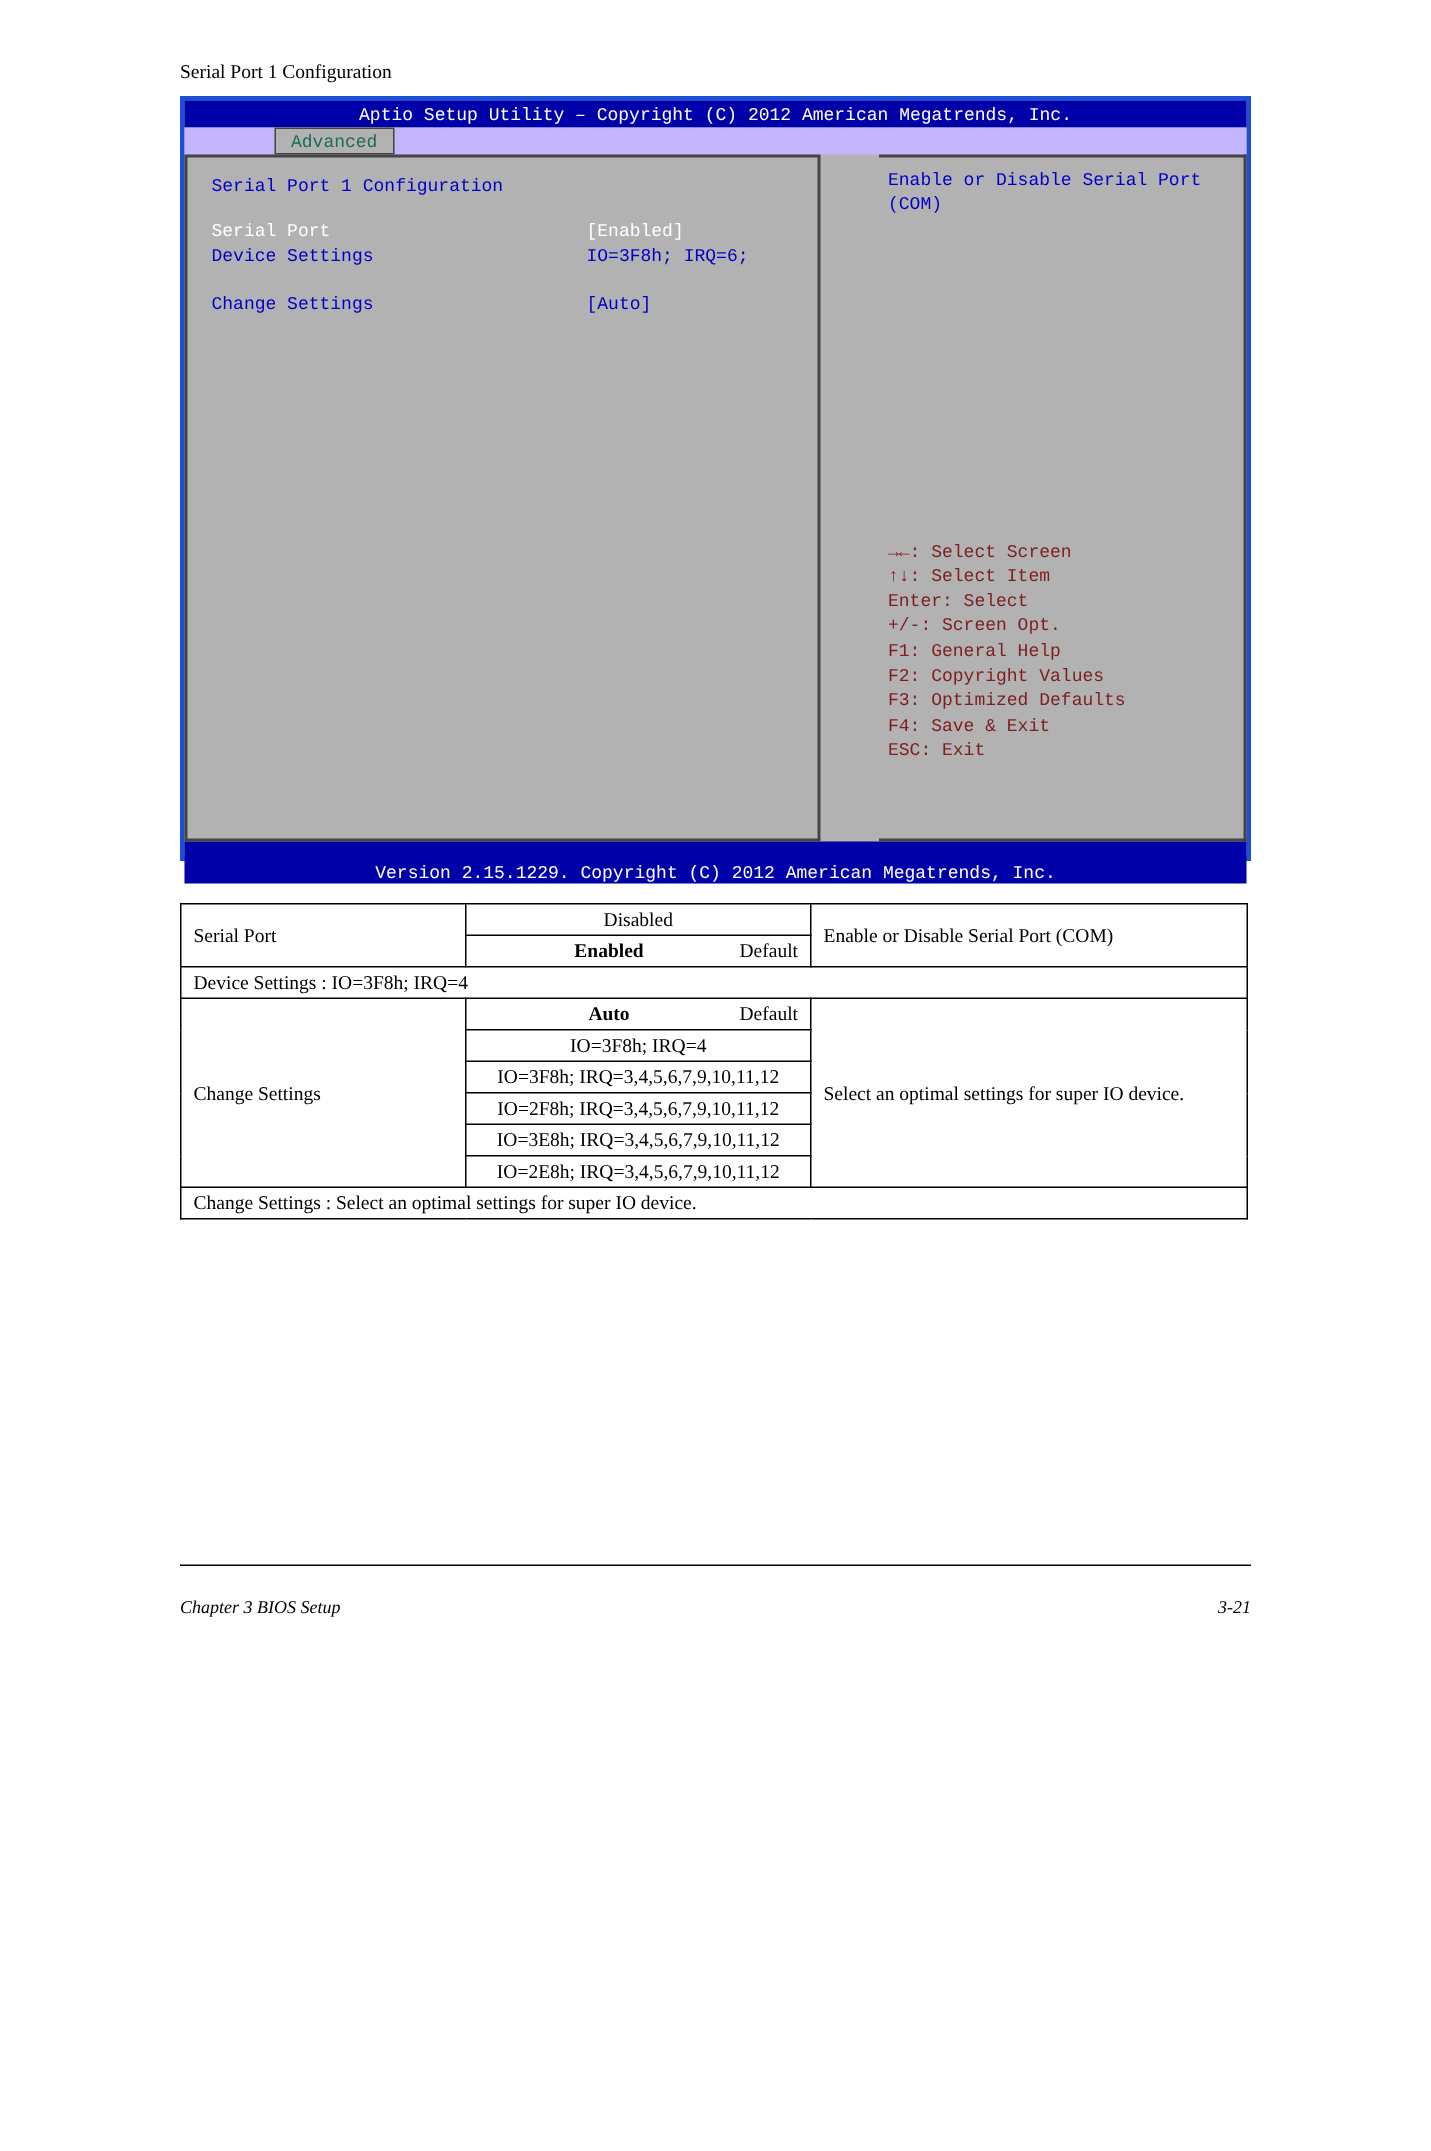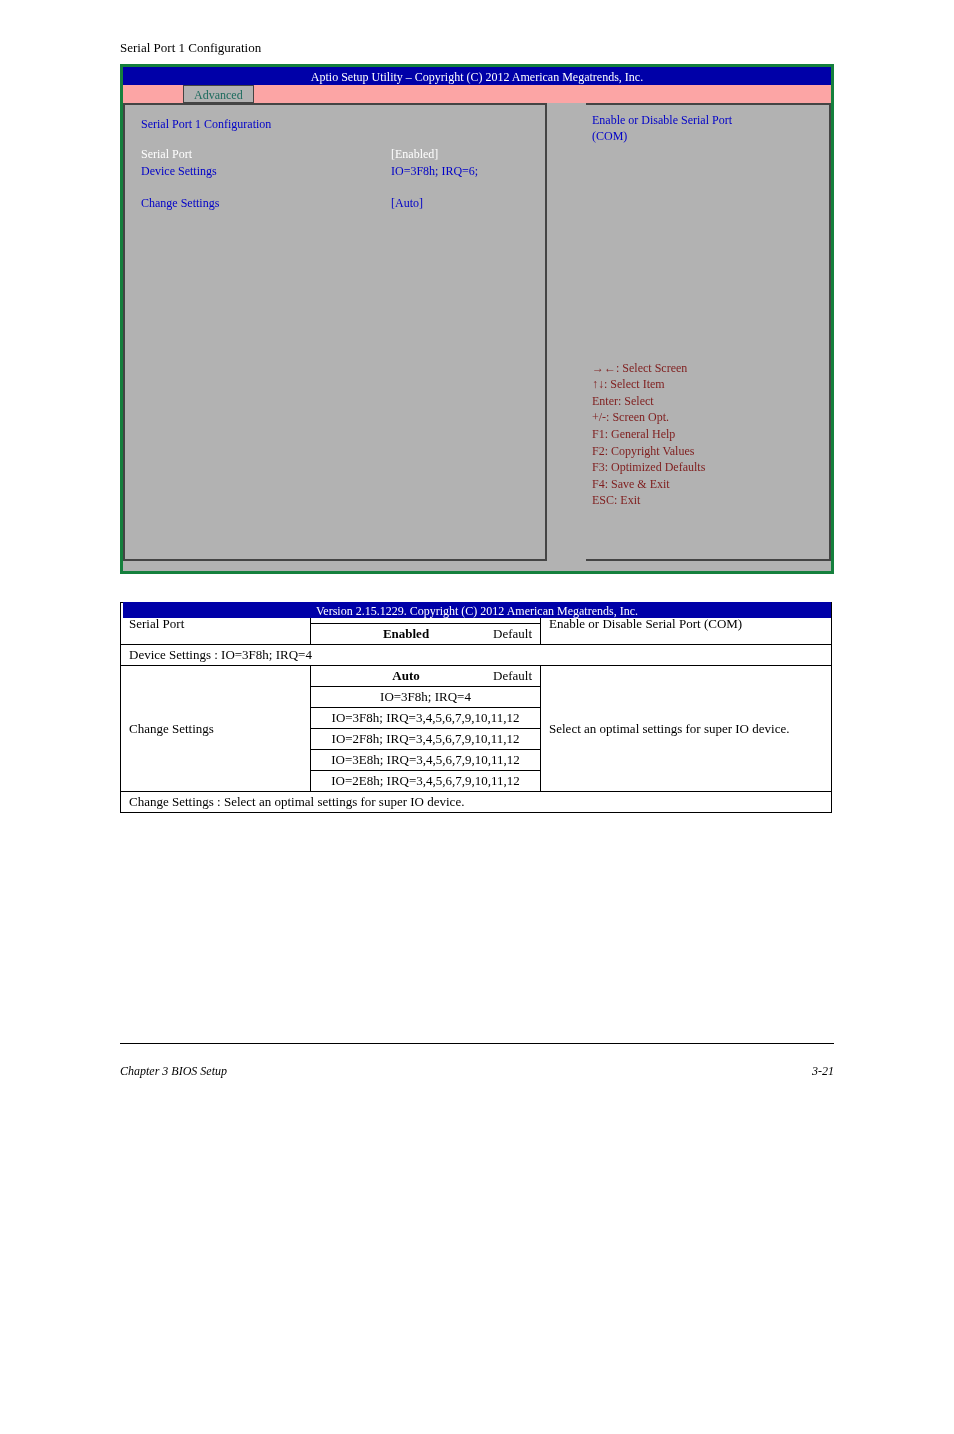--- a/index.html
+++ b/index.html
@@ -31,38 +31,38 @@
     justify-content: center;
     font-size: 15px;
     font-family: "Times New Roman", serif;
   }
   .section-label {
     margin: 40px 120px 8px 120px;
     font-family: "Times New Roman", serif;
   }
   .bios-box {
     margin: 0 120px;
-    border: 3px solid #15803d;
+    border: 3px solid #1d4ed8;
     background: #b2b2b2;
     width: 714px;
     height: 510px;
     position: relative;
-    font-family: Liberation Serif, serif;
+    font-family: Liberation Mono, monospace;
     font-size: 12px;
     line-height: 1.3;
   }
   .bios-title {
     background: #0000a8;
     color: #fff;
     text-align: center;
     padding: 3px 0 0 0;
     height: 18px;
   }
   .bios-tabrow {
-    background: #fca5a5;
+    background: #c4b5fd;
     height: 18px;
     padding-left: 60px;
   }
   .bios-tab {
     display: inline-block;
     background: #b2b2b2;
     color: #1d6b5e;
     padding: 2px 10px;
     border: 1px solid #444;
     height: 18px;
@@ -91,23 +91,22 @@
   .bios-row { display: flex; margin-bottom: 2px; }
   .bios-key { width: 250px; }
   .bios-val { }
   .bios-white { color: #fff; }
   .bios-blue { color: #0000c8; }
   .bios-gap { height: 14px; }
   .bios-footer {
     background: #0000a8;
     color: #fff;
     text-align: center;
-    padding: 2px 0;
-    height: 16px;
-    margin-top: 41px;
+    padding: 14px 0;
+    height: 28px;
   }
   .bios-keys div { color: #7f1d1d; margin-bottom: 1px; }
 
   .option-table {
     margin: 28px 120px 0 120px;
     border-collapse: collapse;
     width: 712px;
     font-family: "Times New Roman", serif;
     font-size: 13px;
   }

